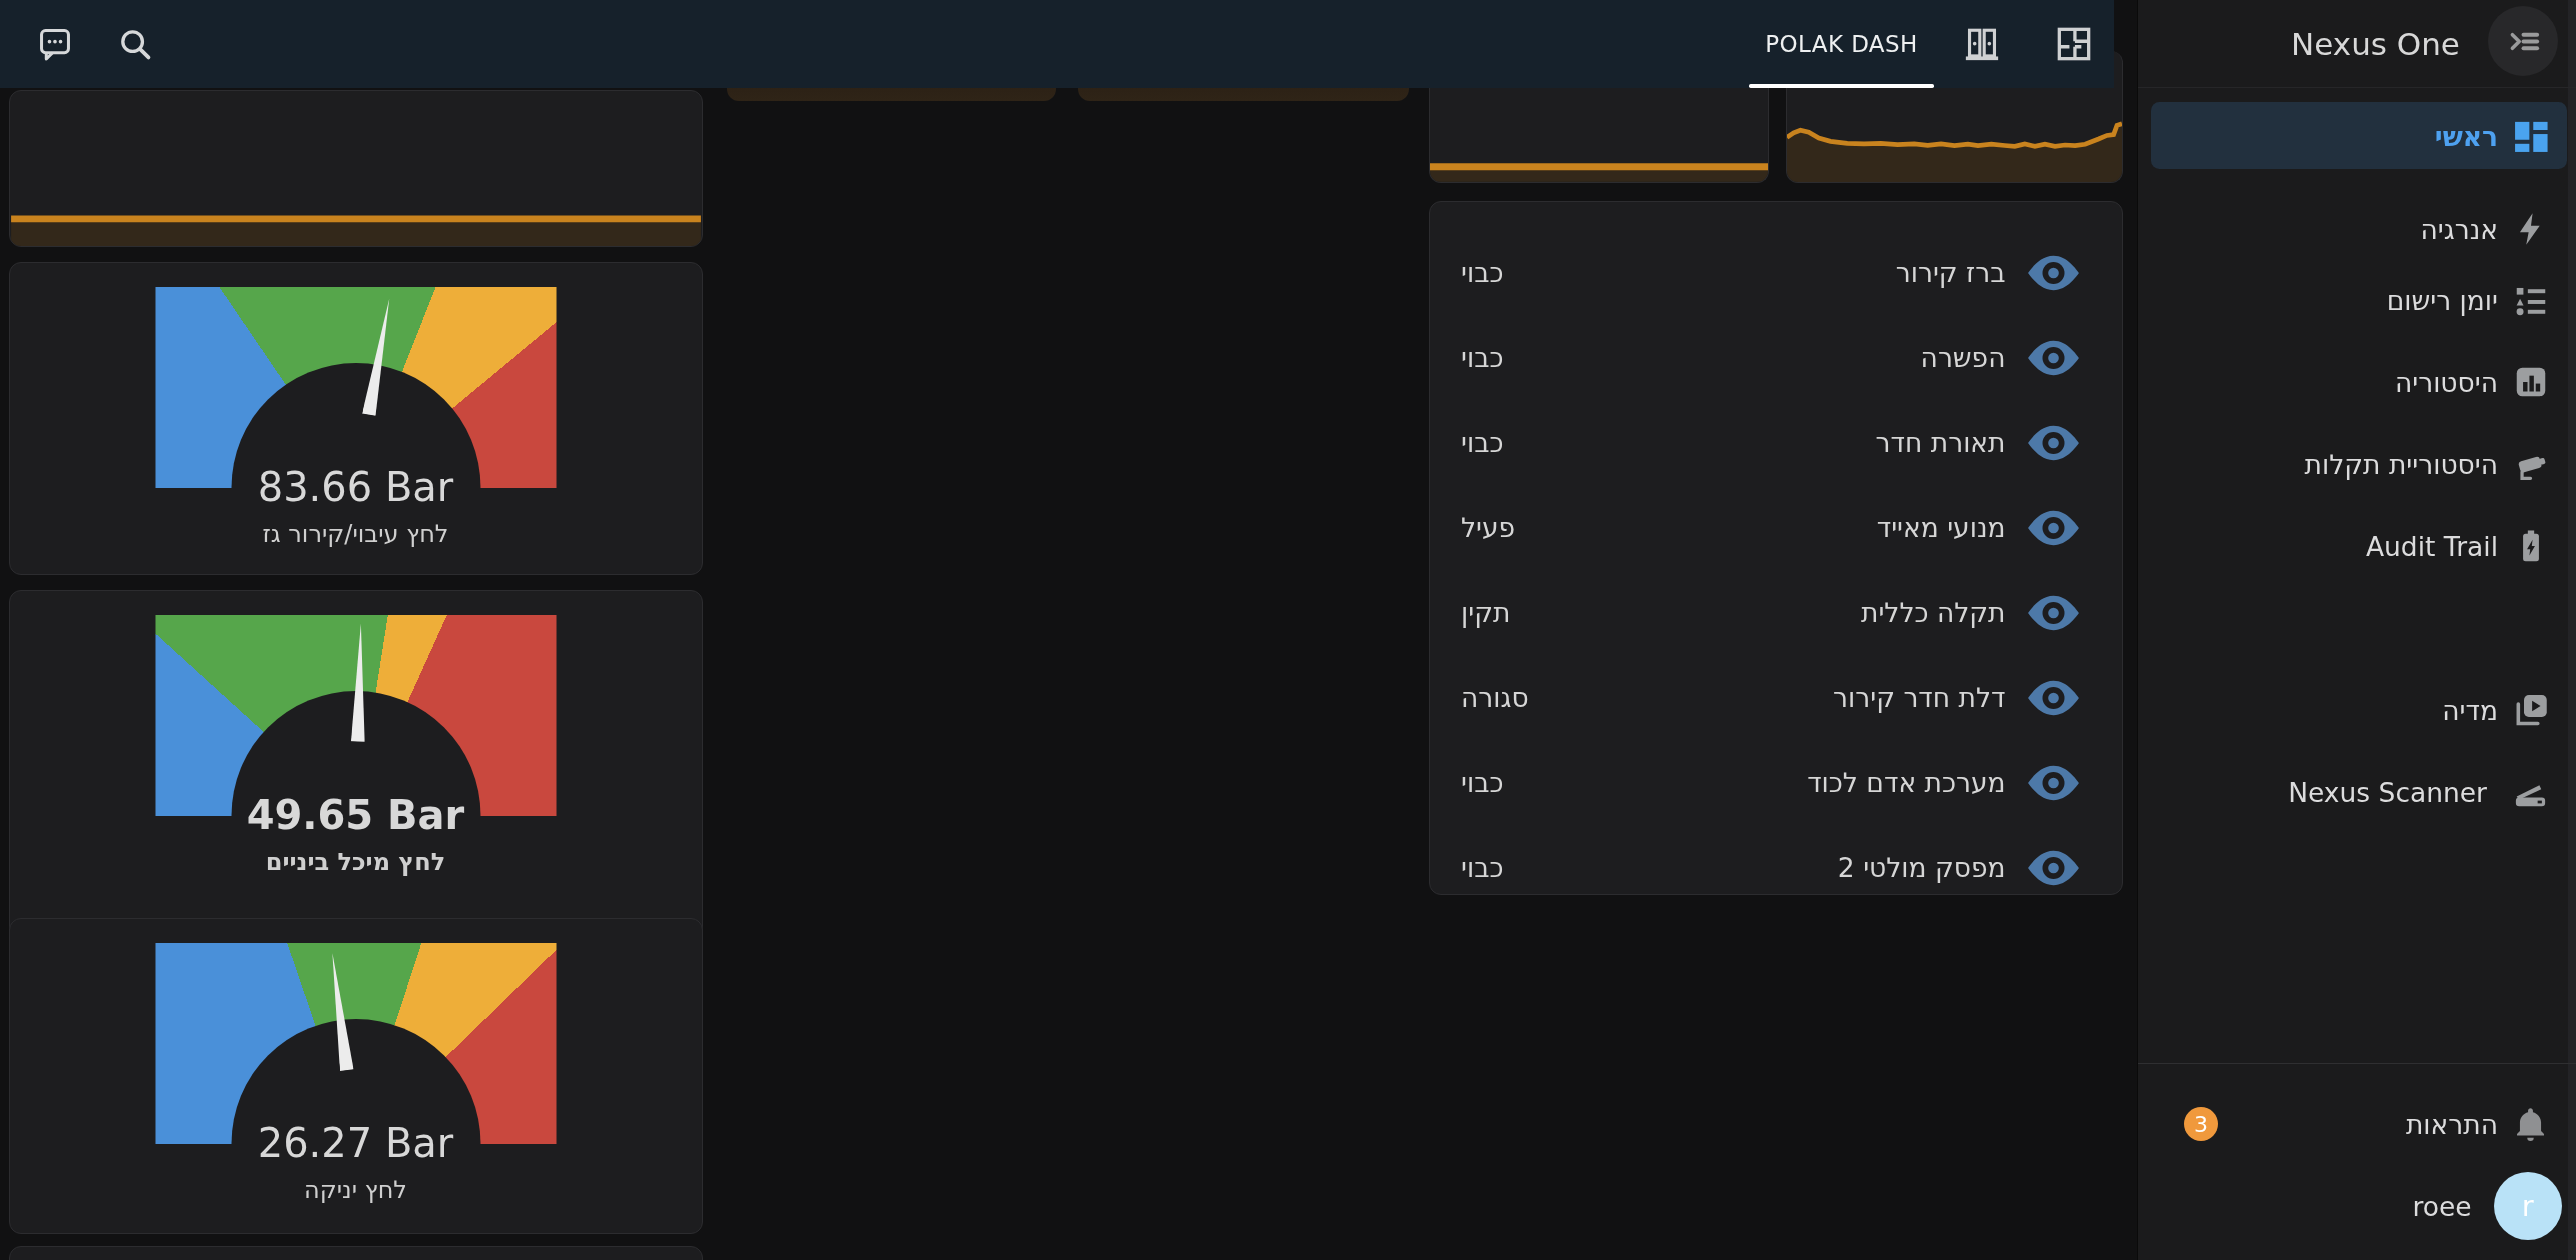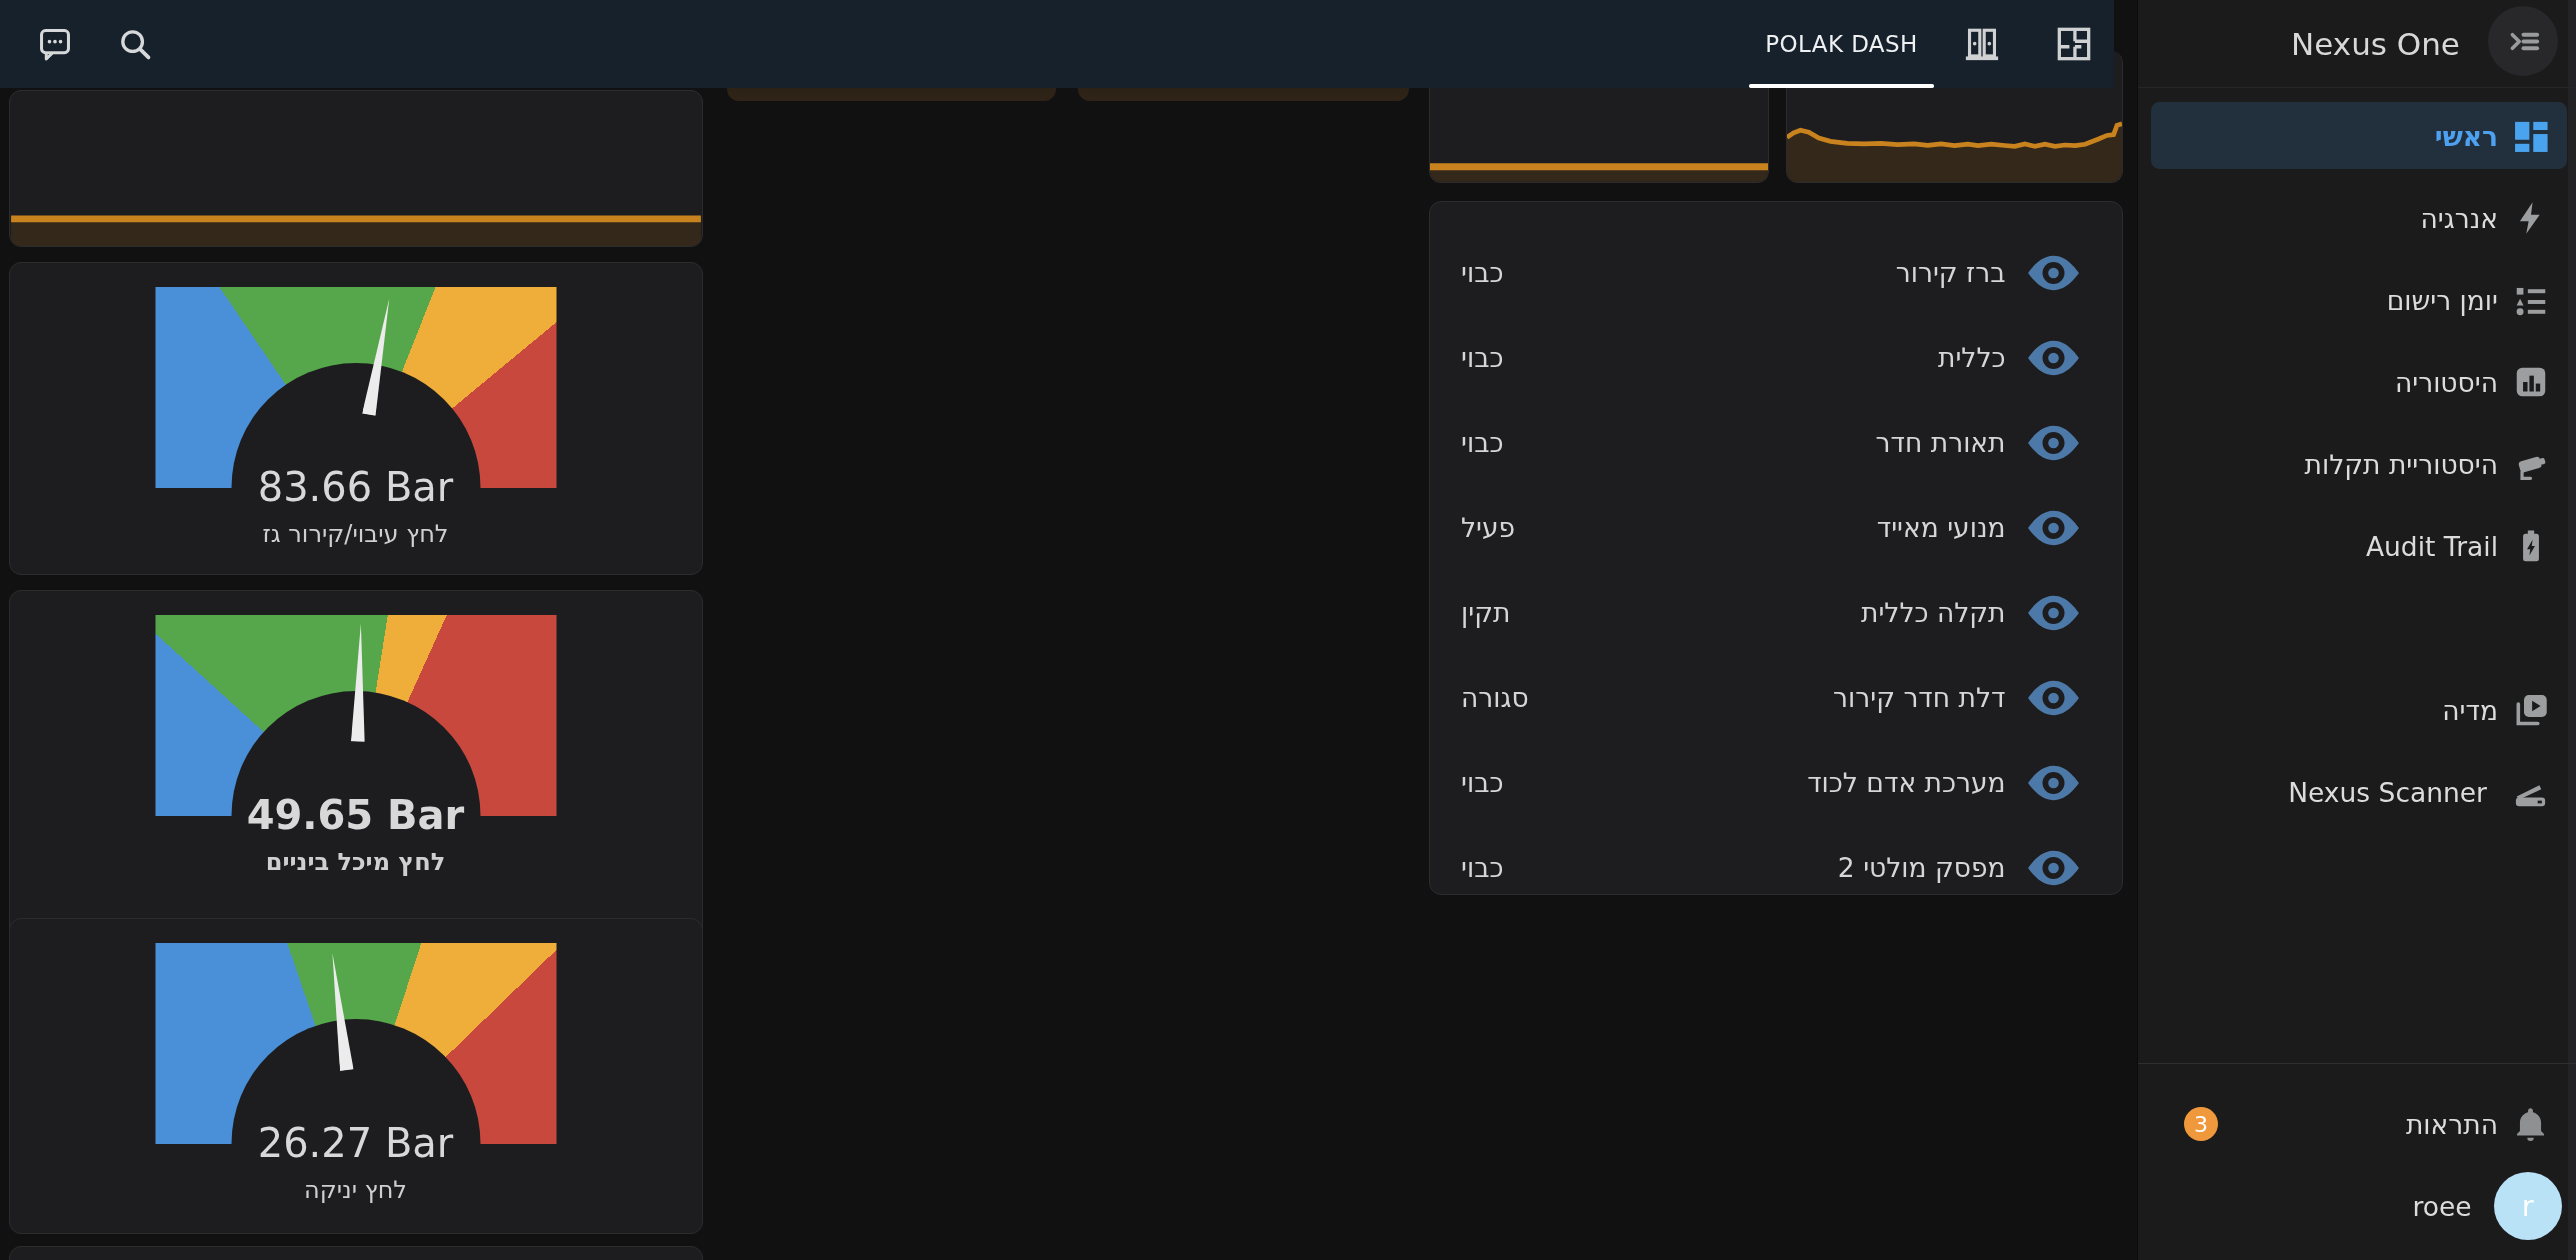--- a/index.html
+++ b/index.html
@@ -159,21 +159,21 @@
     <span class="st-label">ברז קירור</span>
     <span class="st-value">כבוי</span>
   </div>
 
   <div class="st-row">
     <svg class="st-eye" viewBox="0 0 32 22">
       <path d="M16 1 C8 1 2.6 9.2 1.2 11 C2.6 12.8 8 21 16 21 C24 21 29.4 12.8 30.8 11 C29.4 9.2 24 1 16 1 Z" fill="#4d79a8"></path>
       <circle cx="16" cy="11" r="6.4" fill="#1d1d1f"></circle>
       <circle cx="16" cy="11" r="3.1" fill="#4d79a8"></circle>
     </svg>
-    <span class="st-label">כללית</span>
+    <span class="st-label">הפשרה</span>
     <span class="st-value">כבוי</span>
   </div>
 
   <div class="st-row">
     <svg class="st-eye" viewBox="0 0 32 22">
       <path d="M16 1 C8 1 2.6 9.2 1.2 11 C2.6 12.8 8 21 16 21 C24 21 29.4 12.8 30.8 11 C29.4 9.2 24 1 16 1 Z" fill="#4d79a8"></path>
       <circle cx="16" cy="11" r="6.4" fill="#1d1d1f"></circle>
       <circle cx="16" cy="11" r="3.1" fill="#4d79a8"></circle>
     </svg>
     <span class="st-label">תאורת חדר</span>
@@ -290,21 +290,21 @@
       <svg width="39" height="39" viewBox="0 0 24 24" fill="#4aa3ef">
         <rect x="2.5" y="3" width="8.8" height="11"></rect>
         <rect x="2.5" y="16.5" width="8.8" height="5"></rect>
         <rect x="13.7" y="3" width="8.8" height="5"></rect>
         <rect x="13.7" y="10.5" width="8.8" height="11"></rect>
       </svg>
     </span>
     <span class="nav-label">ראשי</span>
   </div>
 
-  <div class="nav-item" style="top:177px;">
+  <div class="nav-item" style="top:188px;">
     <span class="nav-icon">
       <svg width="38" height="38" viewBox="0 0 24 24" fill="#9c9ea0">
         <polygon points="13,2 5,14 10.5,14 9,22 17.5,10 12,10"></polygon>
       </svg>
     </span>
     <span class="nav-label">אנרגיה</span>
   </div>
 
   <div class="nav-item" style="top:259px;">
     <span class="nav-icon">

